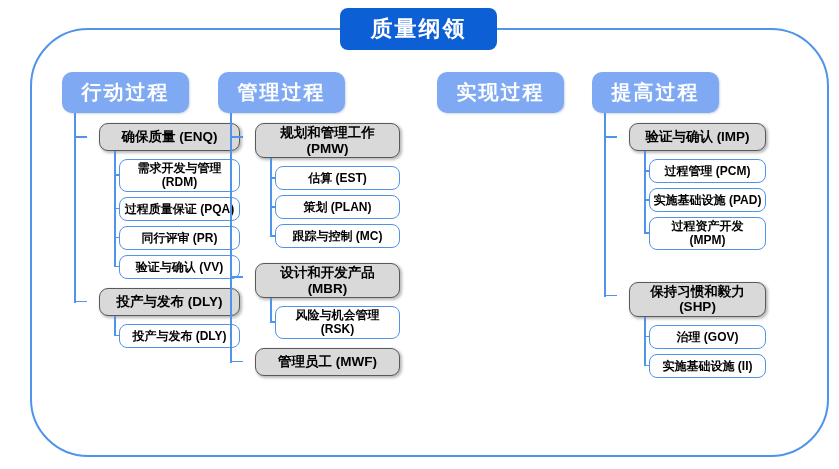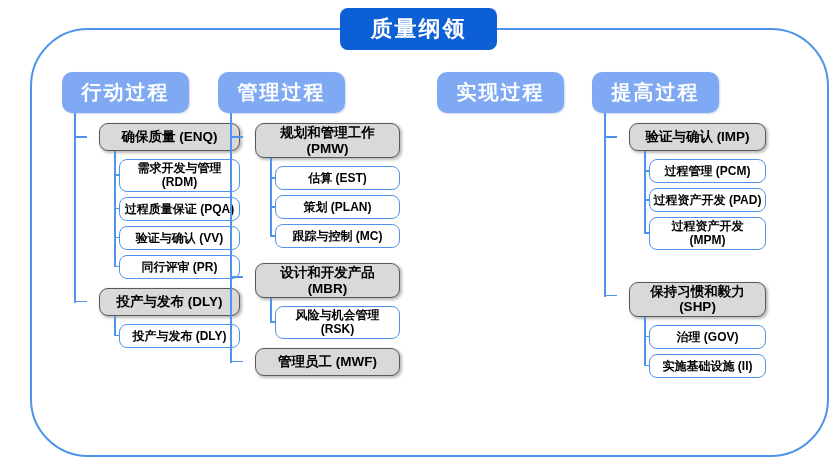--- a/index.html
+++ b/index.html
@@ -95,24 +95,24 @@
         <div class="group">
           <div class="gbox">确保质量 (ENQ)</div>
           <div class="children">
             <div class="child">
               <div class="wbox">需求开发与管理 (RDM)</div>
             </div>
             <div class="child">
               <div class="wbox">过程质量保证 (PQA)</div>
             </div>
             <div class="child">
-              <div class="wbox">验证与确认 (VV)</div>
+              <div class="wbox">同行评审 (PR)</div>
             </div>
             <div class="child">
-              <div class="wbox">同行评审 (PR)</div>
+              <div class="wbox">验证与确认 (VV)</div>
             </div>
           </div>
         </div>
         <div class="group">
           <div class="gbox">投产与发布 (DLY)</div>
           <div class="children">
             <div class="child">
               <div class="wbox">投产与发布 (DLY)</div>
             </div>
           </div>
@@ -155,21 +155,21 @@
     <div class="column col-3">
       <div class="header">提高过程</div>
       <div class="groups">
         <div class="group">
           <div class="gbox">验证与确认 (IMP)</div>
           <div class="children">
             <div class="child">
               <div class="wbox">过程管理 (PCM)</div>
             </div>
             <div class="child">
-              <div class="wbox">过程资产开发 (PAD)</div>
+              <div class="wbox">实施基础设施 (PAD)</div>
             </div>
             <div class="child">
               <div class="wbox">过程资产开发 (MPM)</div>
             </div>
           </div>
         </div>
         <div class="group">
           <div class="gbox">保持习惯和毅力 (SHP)</div>
           <div class="children">
             <div class="child">

